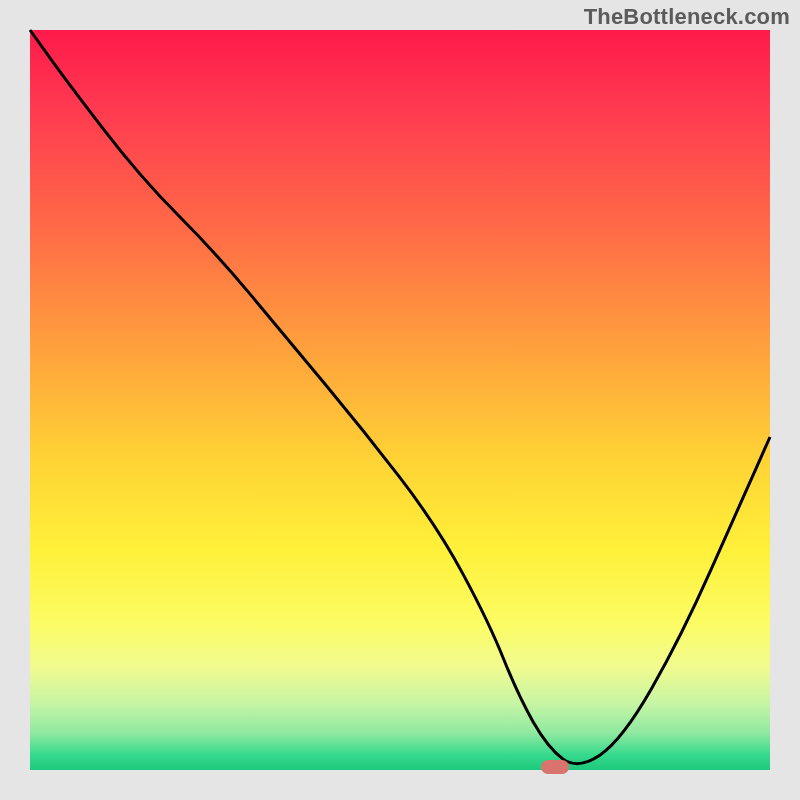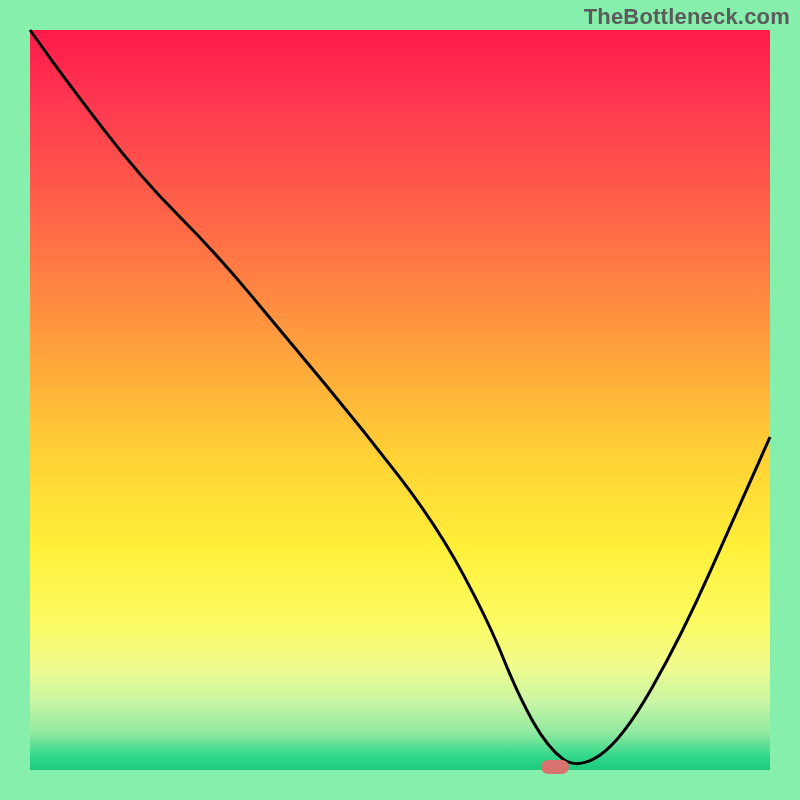--- a/index.html
+++ b/index.html
@@ -9,21 +9,21 @@
     height: 800px;
     background: #000;
     overflow: hidden;
   }
   .frame {
     position: absolute;
     left: 0;
     top: 0;
     width: 800px;
     height: 800px;
-    background: #86efac;
+    background: #e5e5e5;
   }
   .plot-area {
     position: absolute;
     left: 30px;
     top: 30px;
     width: 740px;
     height: 740px;
     
     background: linear-gradient(
       to bottom,

